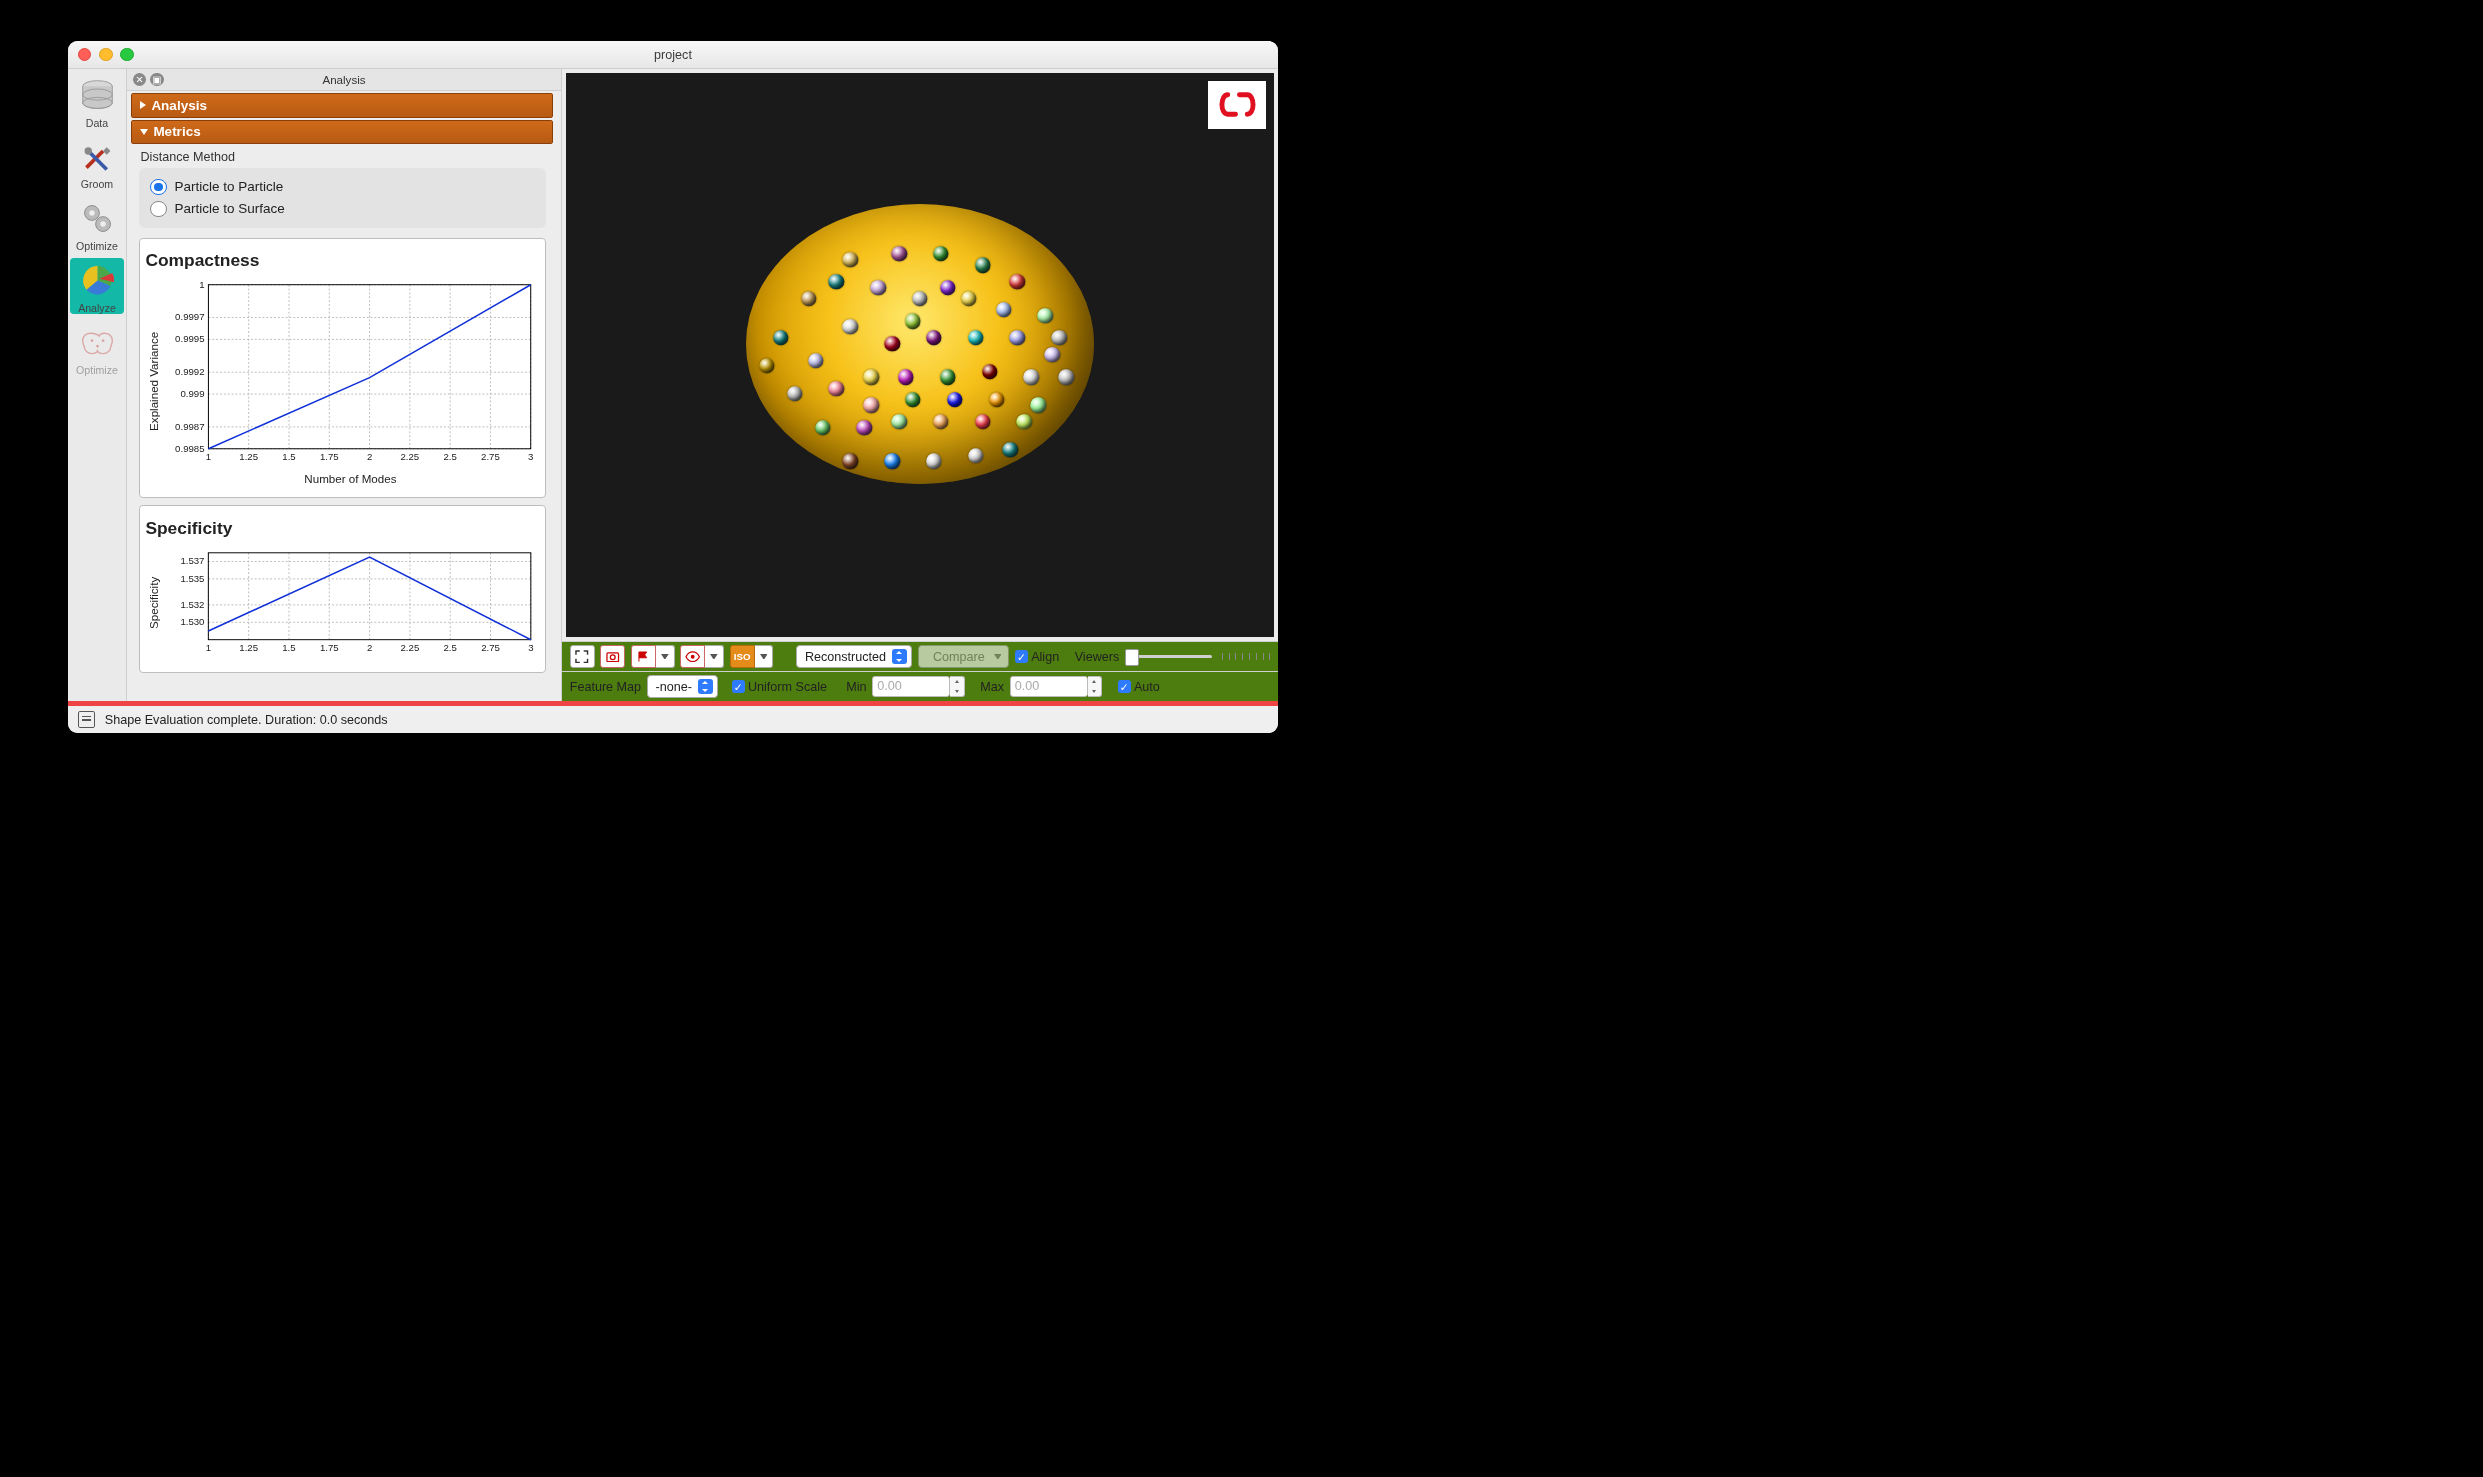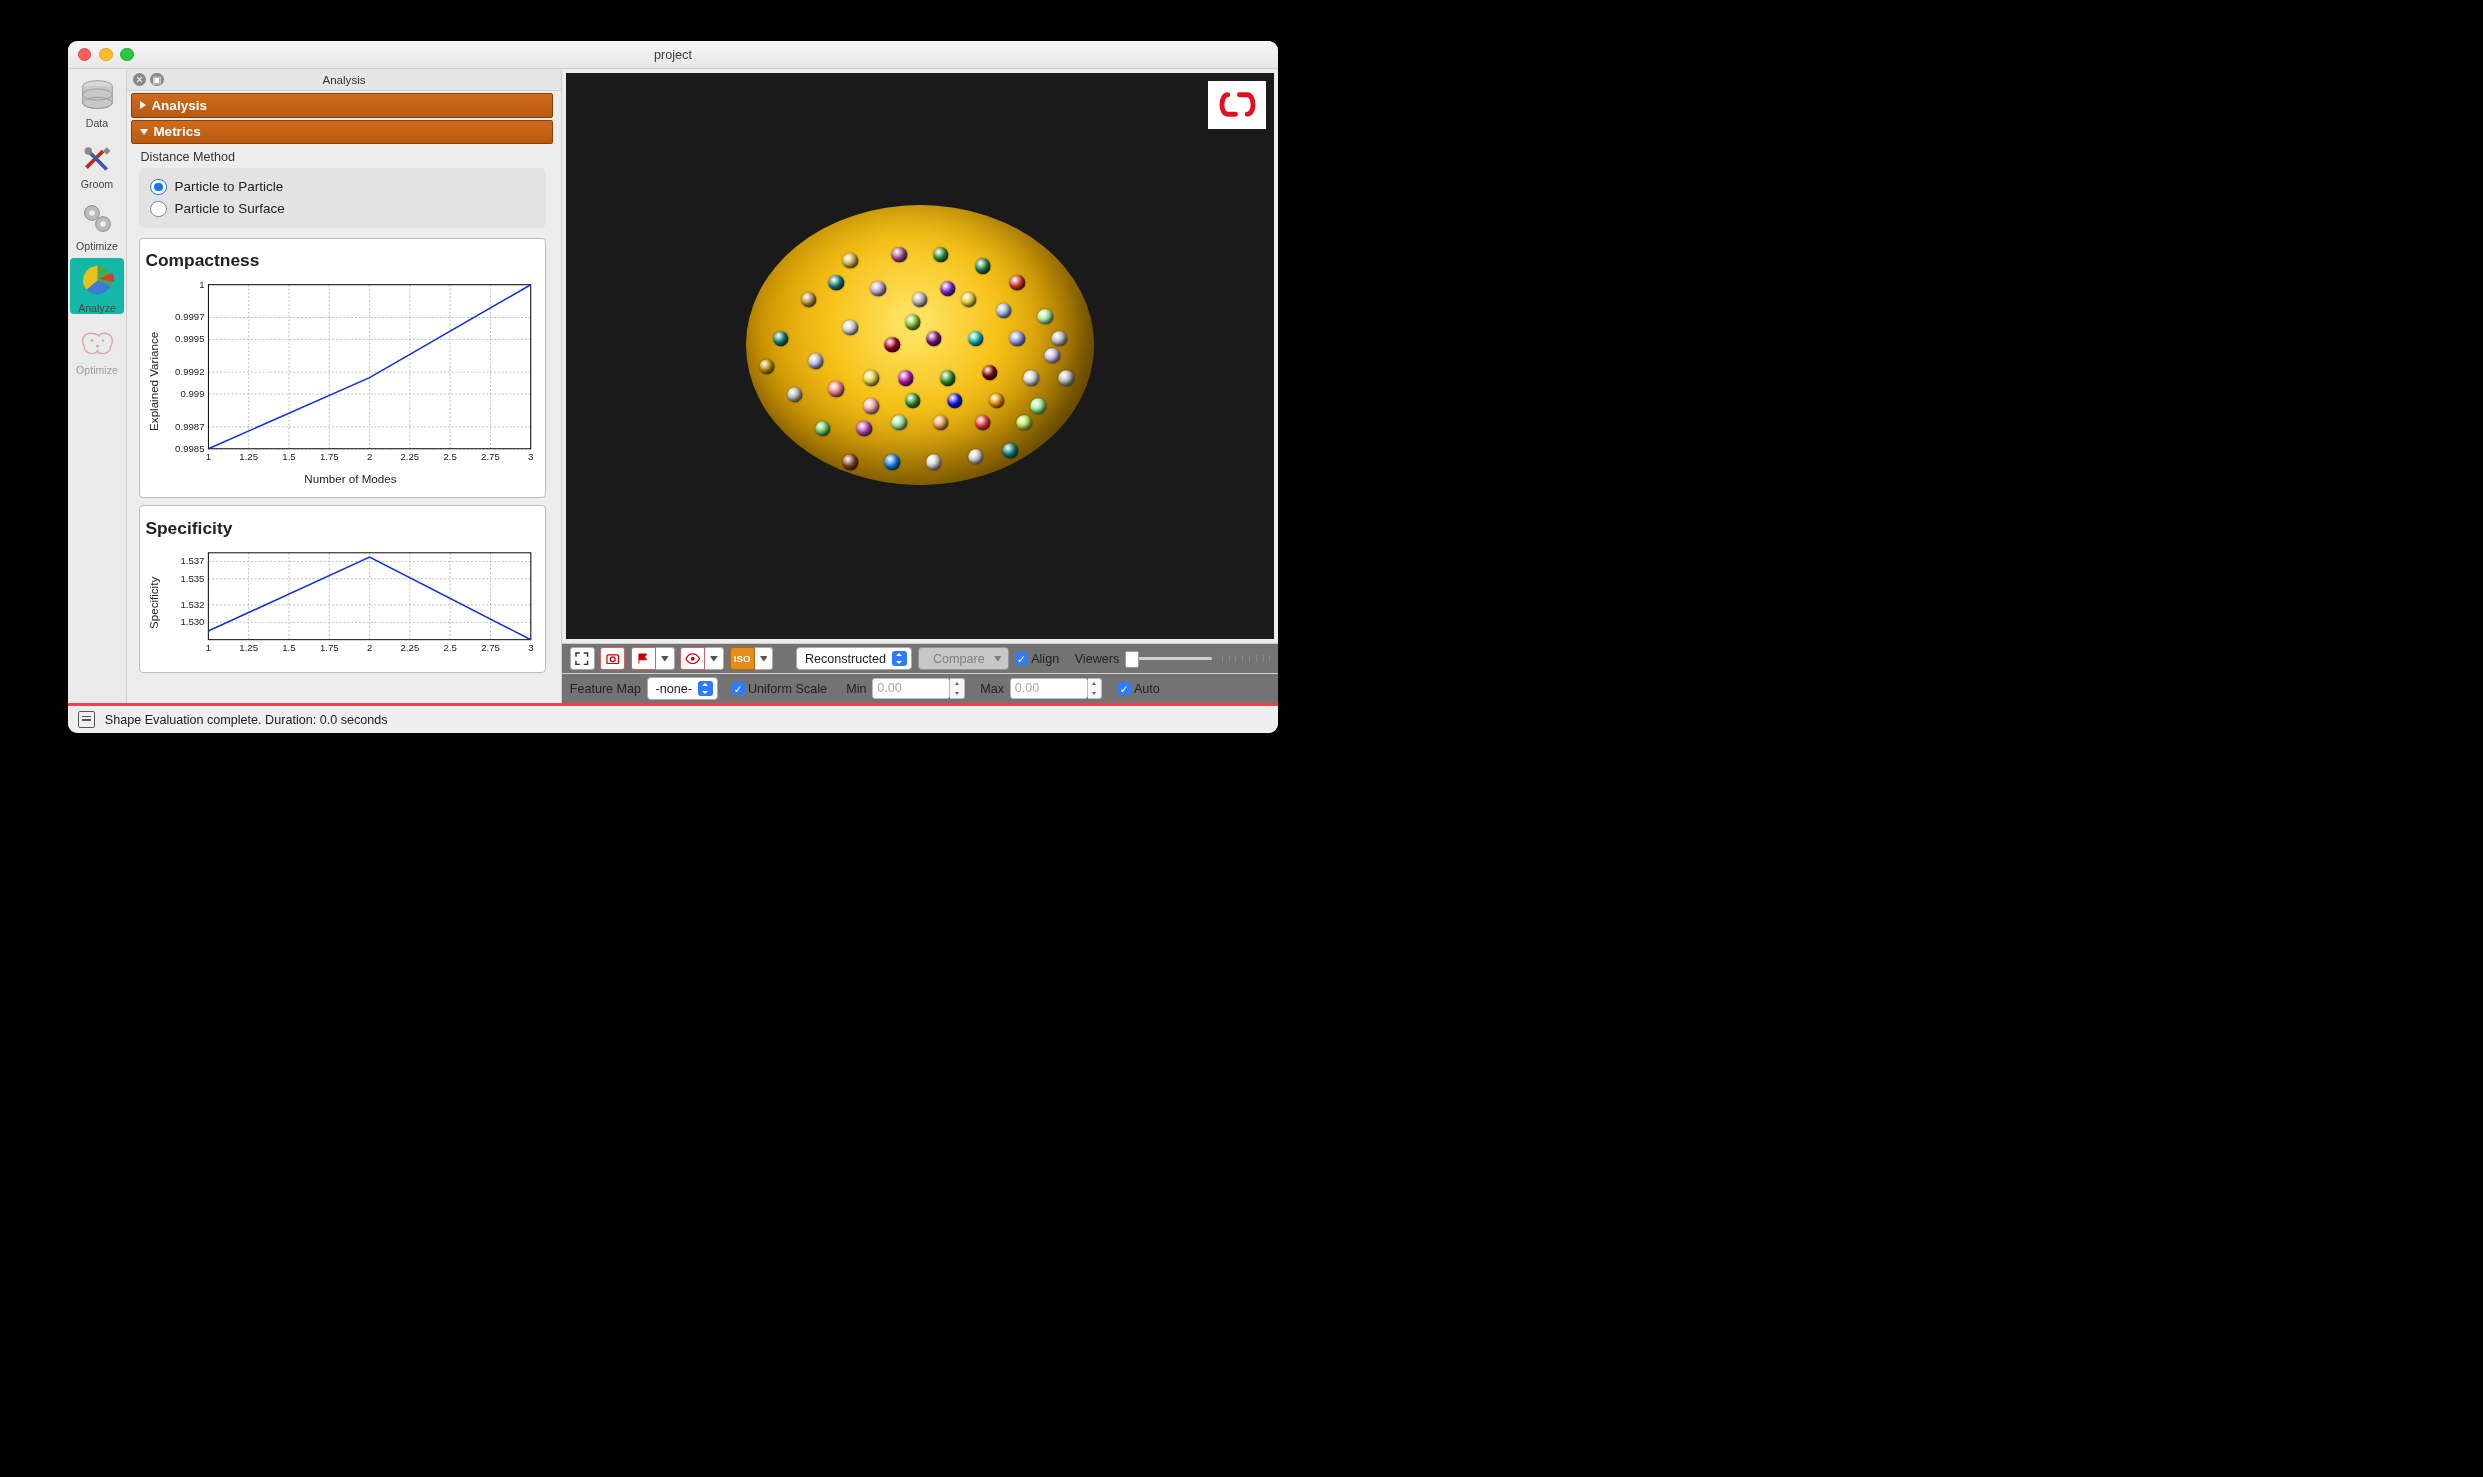--- a/index.html
+++ b/index.html
@@ -97,21 +97,21 @@
   .logo-badge { position:absolute; top:7.7px; right:7.7px; width:58px; height:48px; background:#fff; display:flex; align-items:center; justify-content:center;}
   .ellipsoid {
     position:absolute; left:50%; top:48%; transform:translate(-50%,-50%);
     width:348px; height:280px; border-radius:50%;
     background: radial-gradient(circle at 48% 42%, #ffe86b 0%, #f7c21a 35%, #d59a00 65%, #7a5600 92%, #3a2a00 100%);
     box-shadow: inset -19.3px -19.3px 58px rgba(0,0,0,.5);
   }
   .pt { position:absolute; width:15.4px; height:15.4px; border-radius:50%; box-shadow: inset -2.9px -2.9px 4.8px rgba(0,0,0,.5), 0 0 1.9px rgba(0,0,0,.6);}
   
   .toolbar, .toolbar2 {
-    height:29px; background:#737373; border-top:1px solid #cfcfcf;
+    height:29px; background:#4d7c0f; border-top:1px solid #cfcfcf;
     display:flex; align-items:center; gap:5.8px; padding:0 7.7px;
   }
   .tbtn { width:23px; height:21px; border:1px solid #aaa; border-radius:2.9px; background:#fff; display:flex; align-items:center; justify-content:center; cursor:pointer; font-size:11.6px;}
   .tbtn.red { color:#c00; border-color:#c66;}
   .tbtn.orange { background:#e48b1a; color:#fff; border-color:#b86a0a; font-weight:700; font-size:9.7px;}
   .dd { width:17.4px; height:21px; border:1px solid #aaa; border-left:none; border-radius:0 2.9px 2.9px 0; background:#fff; display:flex; align-items:center; justify-content:center; cursor:pointer;}
   .select {
     height:21px; border:1px solid #aaa; border-radius:3.9px; background:#fff;
     display:flex; align-items:center; padding:0 3.9px 0 7.7px; gap:5.8px; cursor:pointer;
   }
@@ -127,21 +127,21 @@
   .slider .knob{ position:absolute; left:0; top:-5.8px; width:11.6px; height:15.4px; background:#fff; border:1px solid #999; border-radius:1.9px;}
   .ticks { display:flex; gap:5.8px; margin-left:3.9px;}
   .ticks span{ width:1px; height:7.7px; background:#888; display:inline-block;}
   .numfield { width:68px; height:19.3px; border:1px solid #bbb; border-radius:2.9px; background:#fff; display:flex; align-items:center; padding:0 3.9px; color:#aaa;}
   .spin { width:13.5px; height:19.3px; border:1px solid #bbb; border-left:none; border-radius:0 2.9px 2.9px 0; background:#f7f7f7; display:flex; flex-direction:column;}
   .spin div{ flex:1; display:flex; align-items:center; justify-content:center;}
   .spin .up::before{content:""; border-left:2.9px solid transparent; border-right:2.9px solid transparent; border-bottom:3.9px solid #666;}
   .spin .dn::before{content:""; border-left:2.9px solid transparent; border-right:2.9px solid transparent; border-top:3.9px solid #666;}
   
   .statusbar {
-    height:27px; border-top:3px solid #ef4444; background:#efefef;
+    height:27px; border-top:5px solid #ef4444; background:#efefef;
     display:flex; align-items:center; padding:0 9.7px; gap:9.7px; font-size:12.6px;
   }
   .status-ico { width:15.4px; height:15.4px; border:1.3px solid #555; border-radius:1.9px; position:relative;}
   .status-ico::before,.status-ico::after{content:"";position:absolute;background:#555;height:1.3px;left:2.9px;right:2.9px;}
   .status-ico::before{top:3.9px;} .status-ico::after{top:7.7px;}
 </style>
 </head>
 <body>
 
 <div class="stage">

